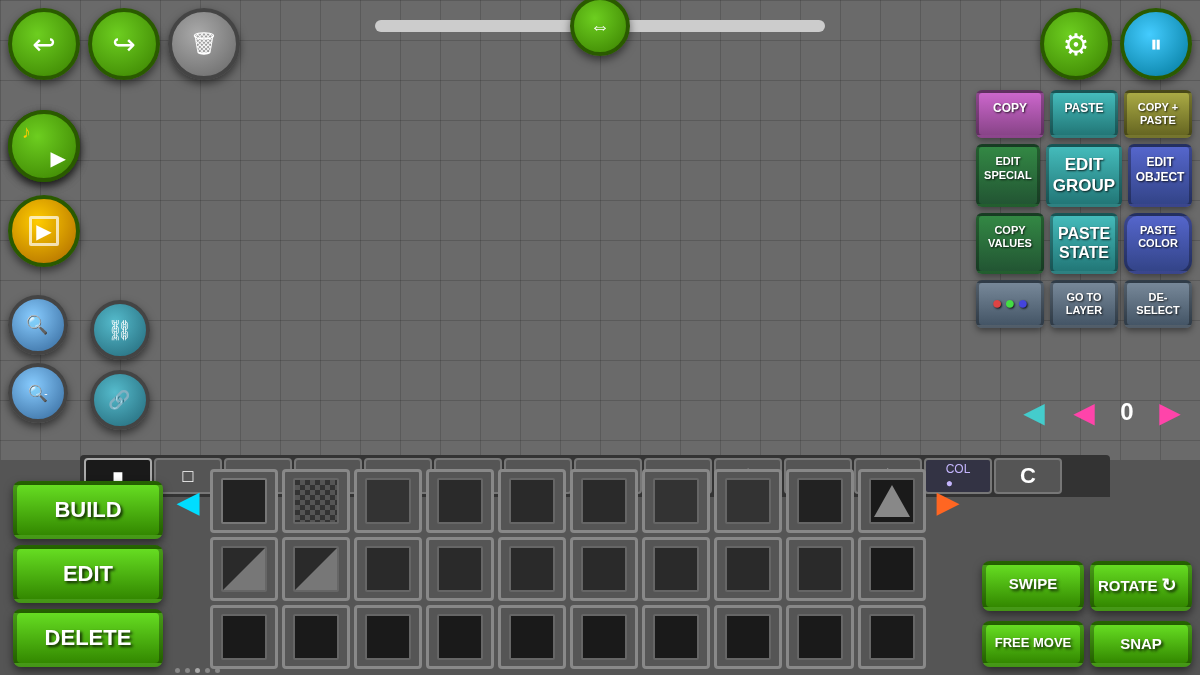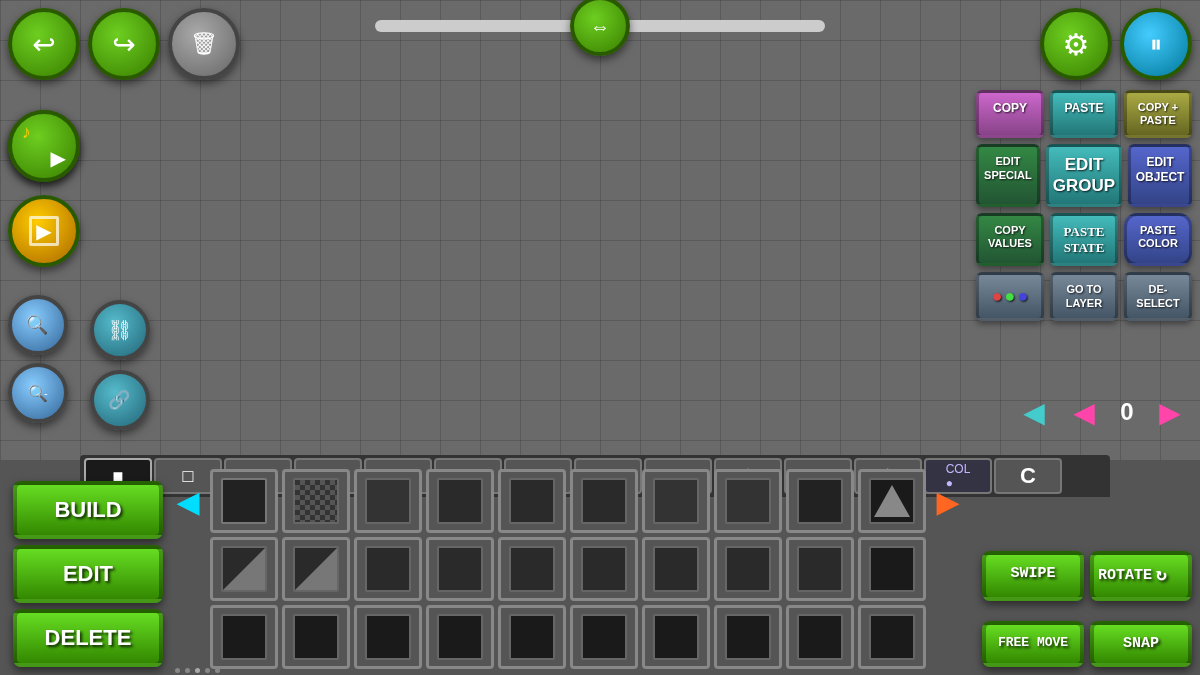--- a/index.html
+++ b/index.html
@@ -270,22 +270,21 @@
       font-size: 30px;
     }
 
     
     #right-action-buttons {
       position: absolute;
       bottom: 8px; right: 8px;
       width: 210px;
       display: flex;
       flex-direction: column;
-      gap: 20px;
-      font-family: Liberation Mono, monospace;
+      gap: 10px;
     }
     .right-btn-row {
       display: flex;
       gap: 6px;
     }
     .right-btn {
       flex: 1;
       padding: 10px 4px;
       border-radius: 8px;
       border: 4px solid rgba(0,0,0,0.3);
@@ -377,21 +376,21 @@
     <div class="edit-btn btn-teal">Paste</div>
     <div class="edit-btn btn-olive" style="font-size:11px;">Copy + Paste</div>
   </div>
   <div class="btn-row">
     <div class="edit-btn btn-dark-green" style="font-size:11px;">Edit Special</div>
     <div class="edit-btn btn-teal" style="font-size:17px;">Edit Group</div>
     <div class="edit-btn btn-blue" style="font-size:12px;">Edit Object</div>
   </div>
   <div class="btn-row">
     <div class="edit-btn btn-dark-green" style="font-size:11px;">Copy Values</div>
-    <div class="edit-btn btn-teal" style="font-size:13px;font-family:Liberation Serif, serif;">Paste State</div>
+    <div class="edit-btn btn-teal" style="font-size:16px;">Paste State</div>
     <div class="edit-btn btn-blue" style="font-size:11px;border-radius:13px;">Paste Color</div>
   </div>
   <div class="btn-row">
     <div class="edit-btn btn-slate" style="font-size:20px; display:flex; align-items:center; justify-content:center; gap:2px;">
       <span style="color:#dd4444; font-size:18px;">●</span>
       <span style="color:#44dd44; font-size:18px;">●</span>
       <span style="color:#4444dd; font-size:18px;">●</span>
     </div>
     <div class="edit-btn btn-slate" style="font-size:11px;">Go To Layer</div>
     <div class="edit-btn btn-slate" style="font-size:11px;">De- Select</div>

